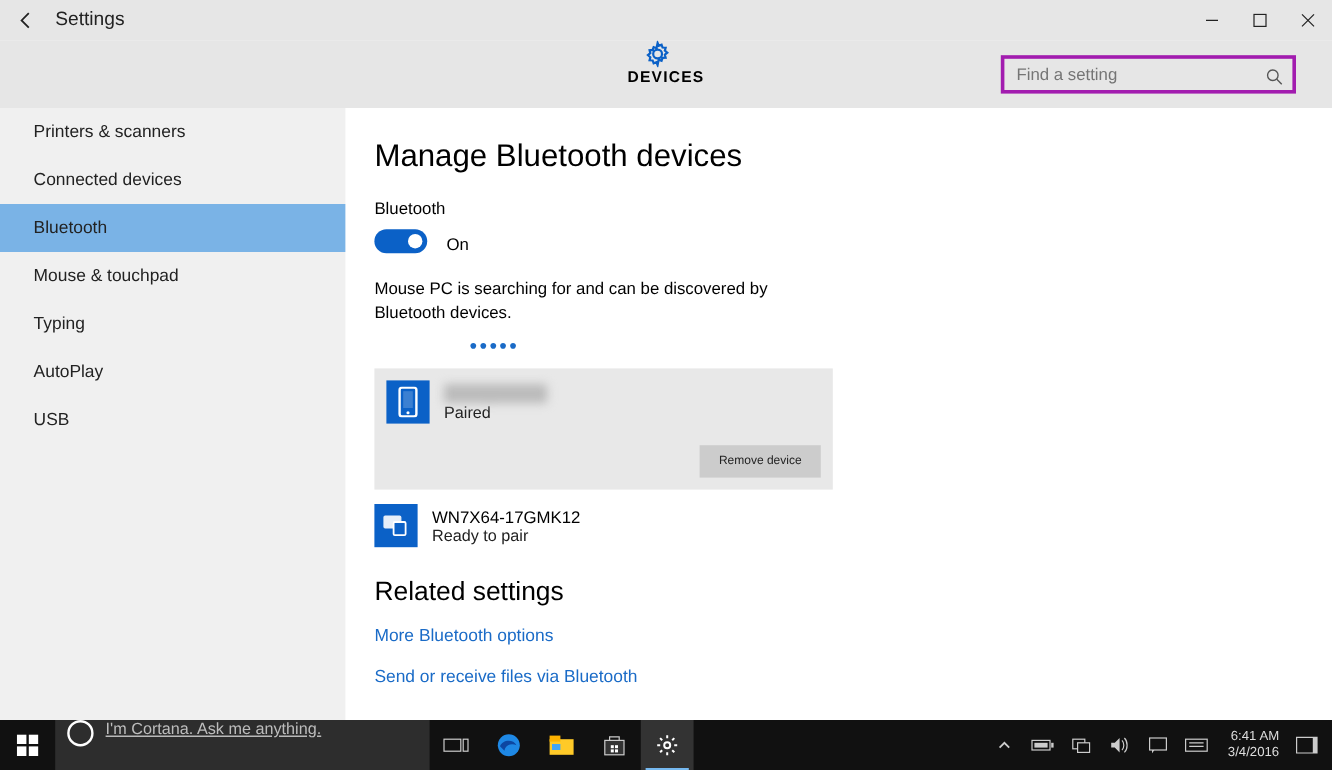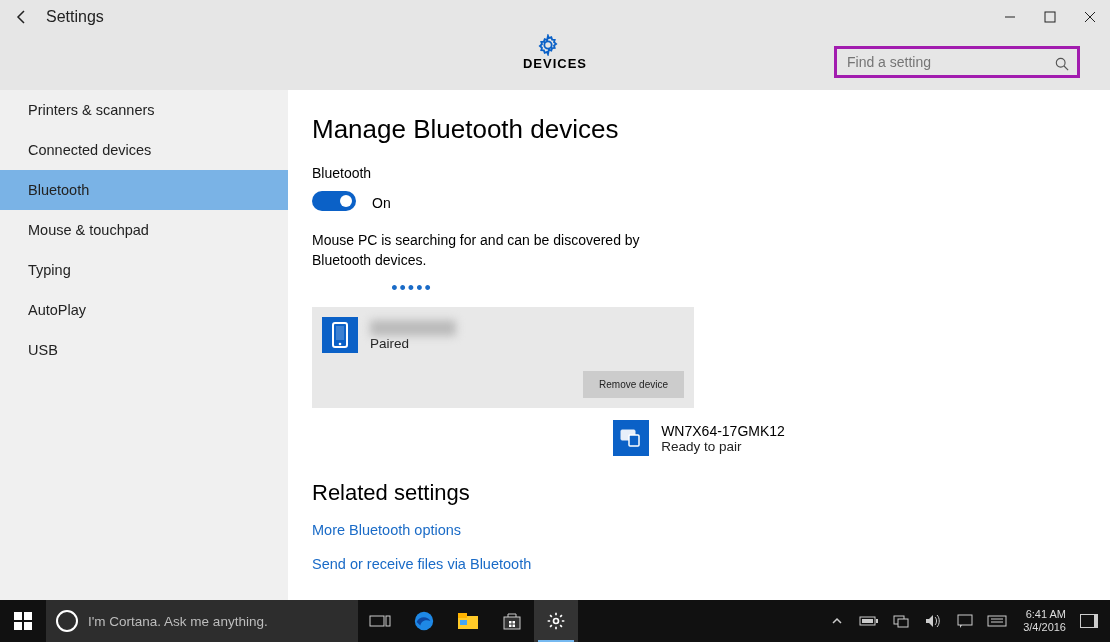--- a/index.html
+++ b/index.html
@@ -42,30 +42,30 @@
   .device-row { display:flex; align-items:center; }
   .dev-icon { width:36px; height:36px; background:#0b61c7; display:flex; align-items:center; justify-content:center; flex-shrink:0; }
   .dev-icon svg { fill:#fff; }
   .dev-text { padding-left:12px; }
   .dev-name { font-size:14px; }
   .dev-name.blurred span { filter:blur(4px); background:#bbb; color:#bbb; border-radius:2px; }
   .dev-status { font-size:13.5px; color:#222; }
   .remove-row { display:flex; justify-content:flex-end; margin-top:18px; }
   .remove-btn { background:#ccc; border:none; padding:8px 16px; font-size:10px; color:#222; cursor:pointer; }
 
-  .device-plain { display:flex; align-items:center; margin-bottom:24px;justify-content:center; }
+  .device-plain { display:flex; align-items:center; margin-bottom:24px; }
   .device-plain .dev-text { padding-left:12px; }
 
   .related-head { font-size:22px; font-weight:400; margin-bottom:16px; }
   .link { color:#1a6bc7; font-size:14.5px; cursor:pointer; display:block; margin-bottom:18px; }
 
   
   .taskbar { position:absolute; bottom:0; left:0; right:0; height:42px; background:#111; display:flex; align-items:center; color:#ddd; }
   .start { width:46px; height:42px; display:flex; align-items:center; justify-content:center; cursor:pointer; }
-  .cortana { display:flex; align-items:center; flex:0 0 auto; height:42px; background:#2d2d2d; padding-right:90px; }
+  .cortana { display:flex; flex:0 0 auto; height:42px; background:#2d2d2d; padding-right:90px;text-decoration:underline; }
   .cortana-circle { width:22px; height:22px; border:2px solid #fff; border-radius:50%; margin:0 10px; }
   .cortana-text { font-size:13.5px; color:#bdbdbd; }
   .tb-icon { width:44px; height:42px; display:flex; align-items:center; justify-content:center; cursor:pointer; position:relative; }
   .tb-icon.active::after { content:""; position:absolute; bottom:0; left:4px; right:4px; height:2px; background:#76b9f0; }
   .tray { margin-left:auto; display:flex; align-items:center; padding-right:0; }
   .tray .tb-icon { width:32px; }
   .clock { text-align:right; font-size:11px; line-height:1.2; padding:0 10px; cursor:pointer; }
   .notif { width:18px; height:14px; border:1px solid #ccc; border-right:4px solid #ccc; margin:0 12px 0 4px; }
 </style>
 </head>

